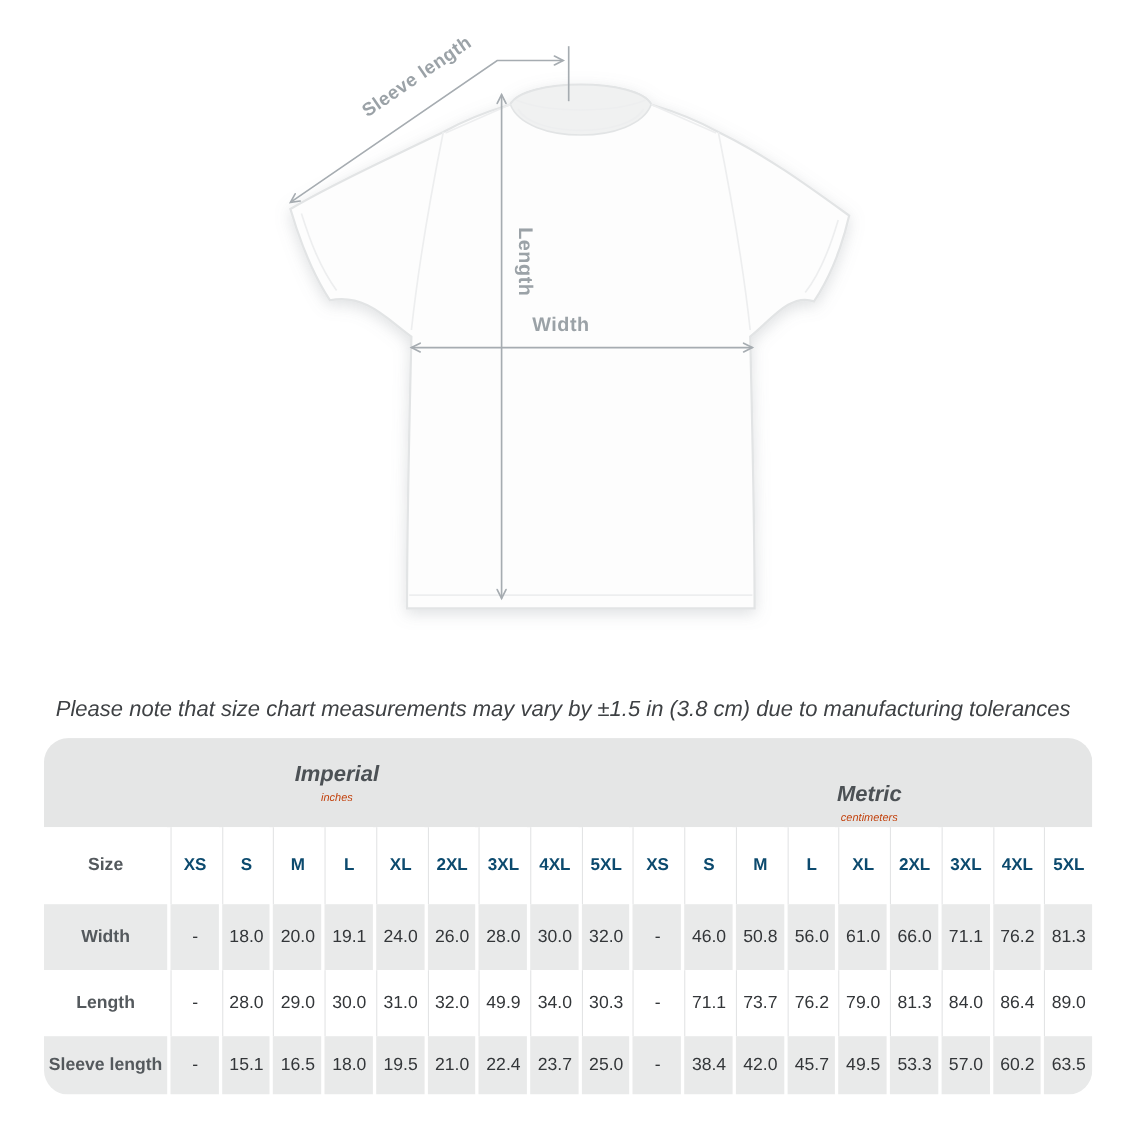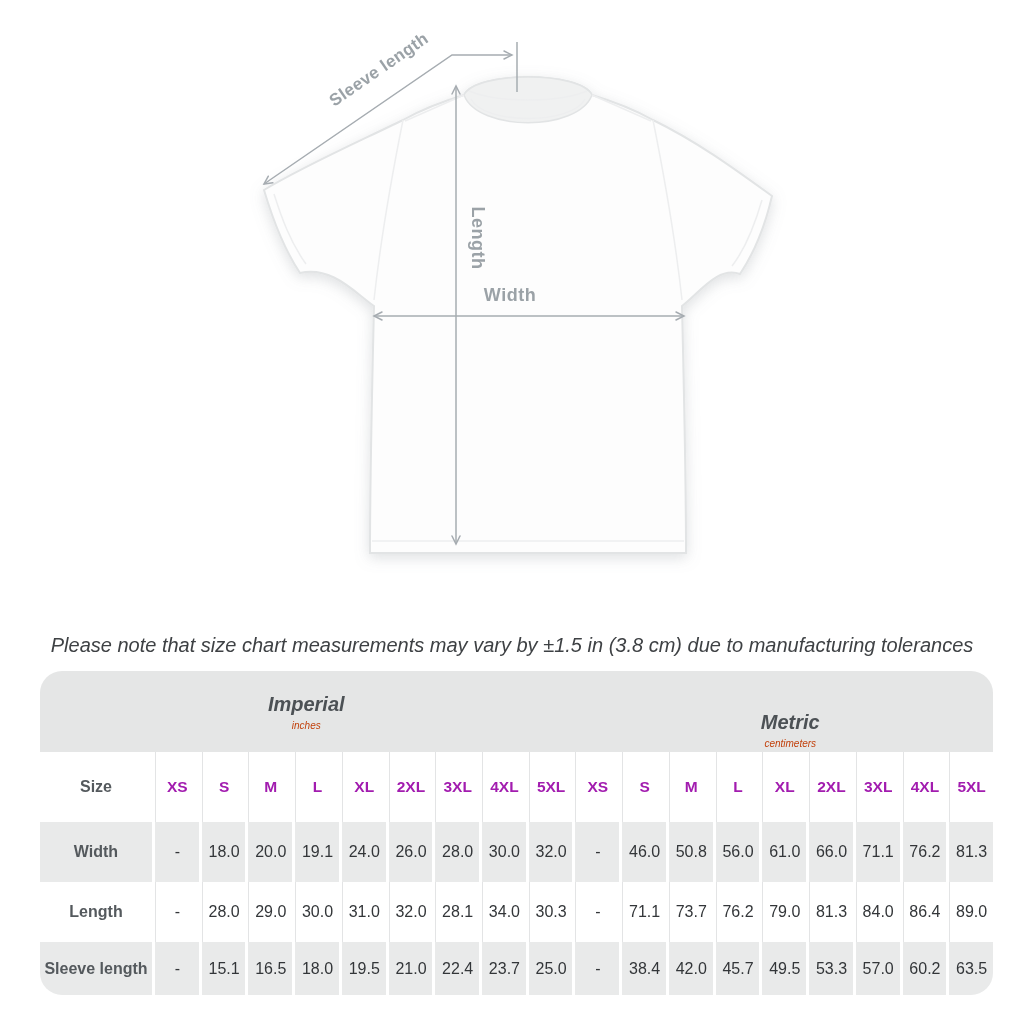--- a/index.html
+++ b/index.html
@@ -19,21 +19,21 @@
   .g-main{font-size:20px;font-weight:bold;font-style:italic;color:#4c5155;}
   .g-sub{font-size:10px;font-style:italic;color:#c2410c;}
   .trow{display:grid;grid-template-columns:112px repeat(18,1fr);column-gap:3px;height:60px;}
   .r-head{height:70px;}
   .r-last{height:53px;}
   .cell{display:flex;align-items:center;justify-content:center;background:#fff;}
   .cell:not(:first-child){border-left:1px solid #e3e4e5;}
   .r-gray .cell{background:#e9eaea;}
   .r-gray .cell:not(:first-child){border-left-color:transparent;}
   .lab{font-weight:bold;font-size:16px;color:#54595d;}
-  .hd{font-weight:bold;font-size:15.5px;color:#a21caf;}
+  .hd{font-weight:bold;font-size:15.5px;color:#0c4a6e;}
   .num{font-size:16px;color:#333639;}
   .mline{stroke:#a6acb1;stroke-width:1.5;fill:none;}
   .mlabel{font-size:18px;font-weight:bold;fill:#9ba2a7;letter-spacing:.5px;}
   .mlabel-sm{font-size:17px;}
   .seam{stroke:#edeeef;stroke-width:1.5;fill:none;}
 </style>
 </head>
 <body>
 
 <div class="page">
@@ -147,21 +147,21 @@
     </div>
 
     <div class="trow">
       <div class="cell lab">Length</div>
       <div class="cell num">-</div>
       <div class="cell num">28.0</div>
       <div class="cell num">29.0</div>
       <div class="cell num">30.0</div>
       <div class="cell num">31.0</div>
       <div class="cell num">32.0</div>
-      <div class="cell num">28.1</div>
+      <div class="cell num">49.9</div>
       <div class="cell num">34.0</div>
       <div class="cell num">30.3</div>
       <div class="cell num">-</div>
       <div class="cell num">71.1</div>
       <div class="cell num">73.7</div>
       <div class="cell num">76.2</div>
       <div class="cell num">79.0</div>
       <div class="cell num">81.3</div>
       <div class="cell num">84.0</div>
       <div class="cell num">86.4</div>

